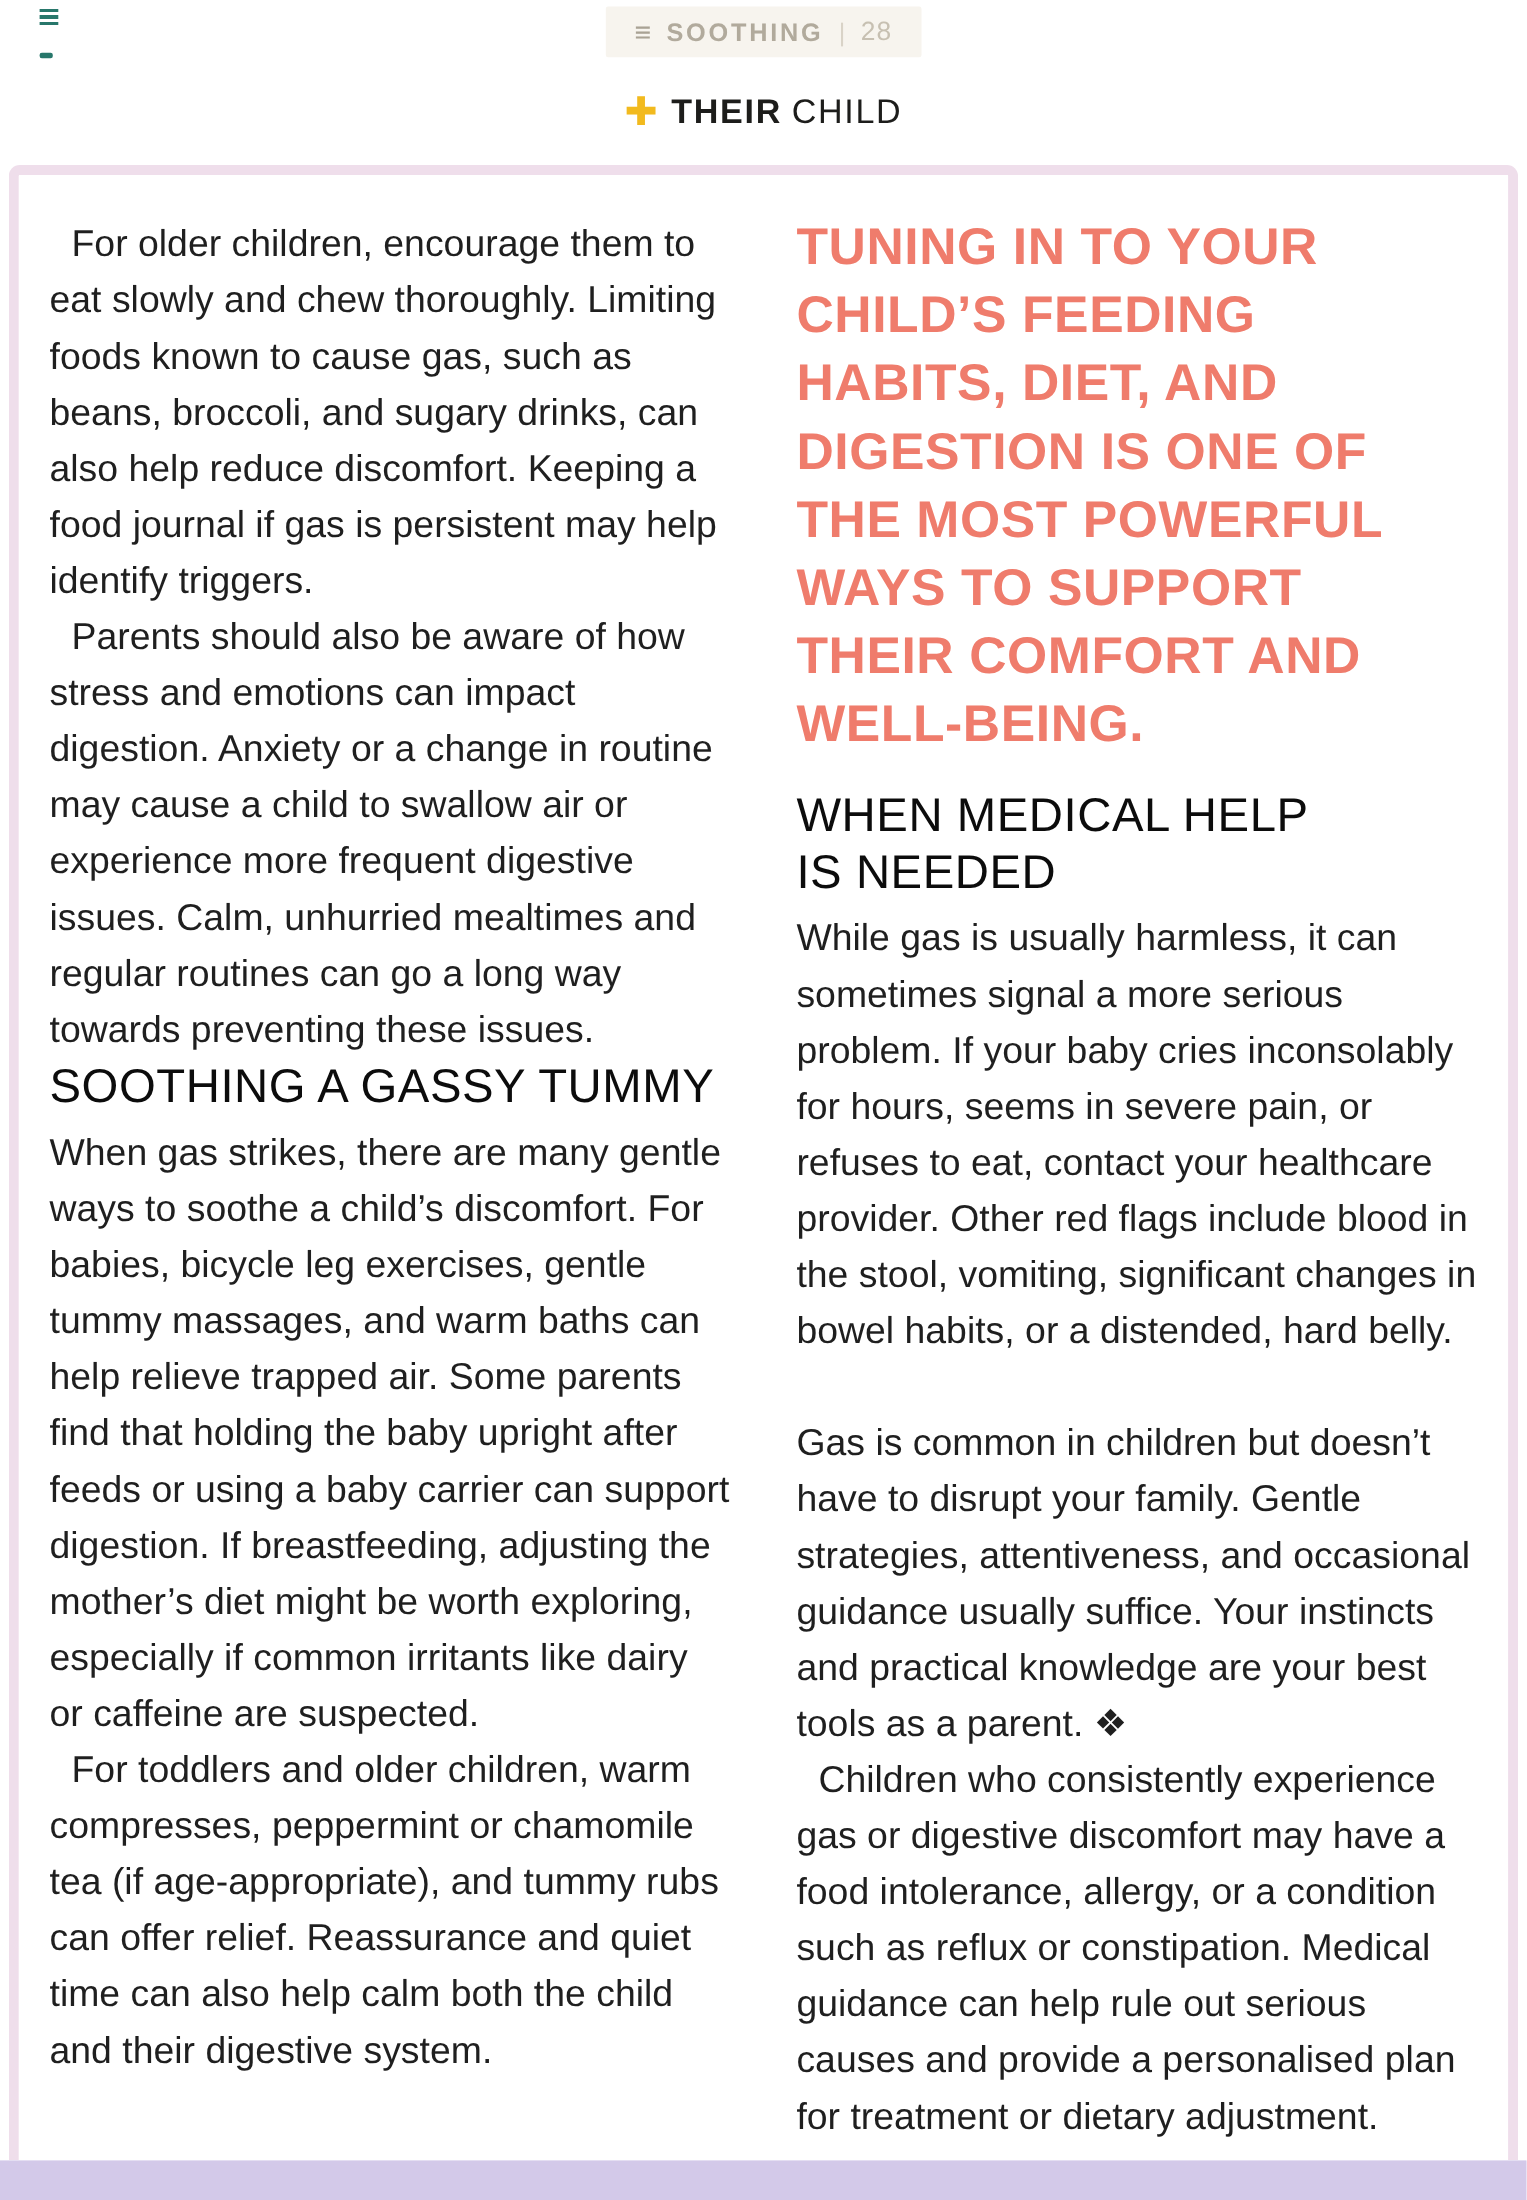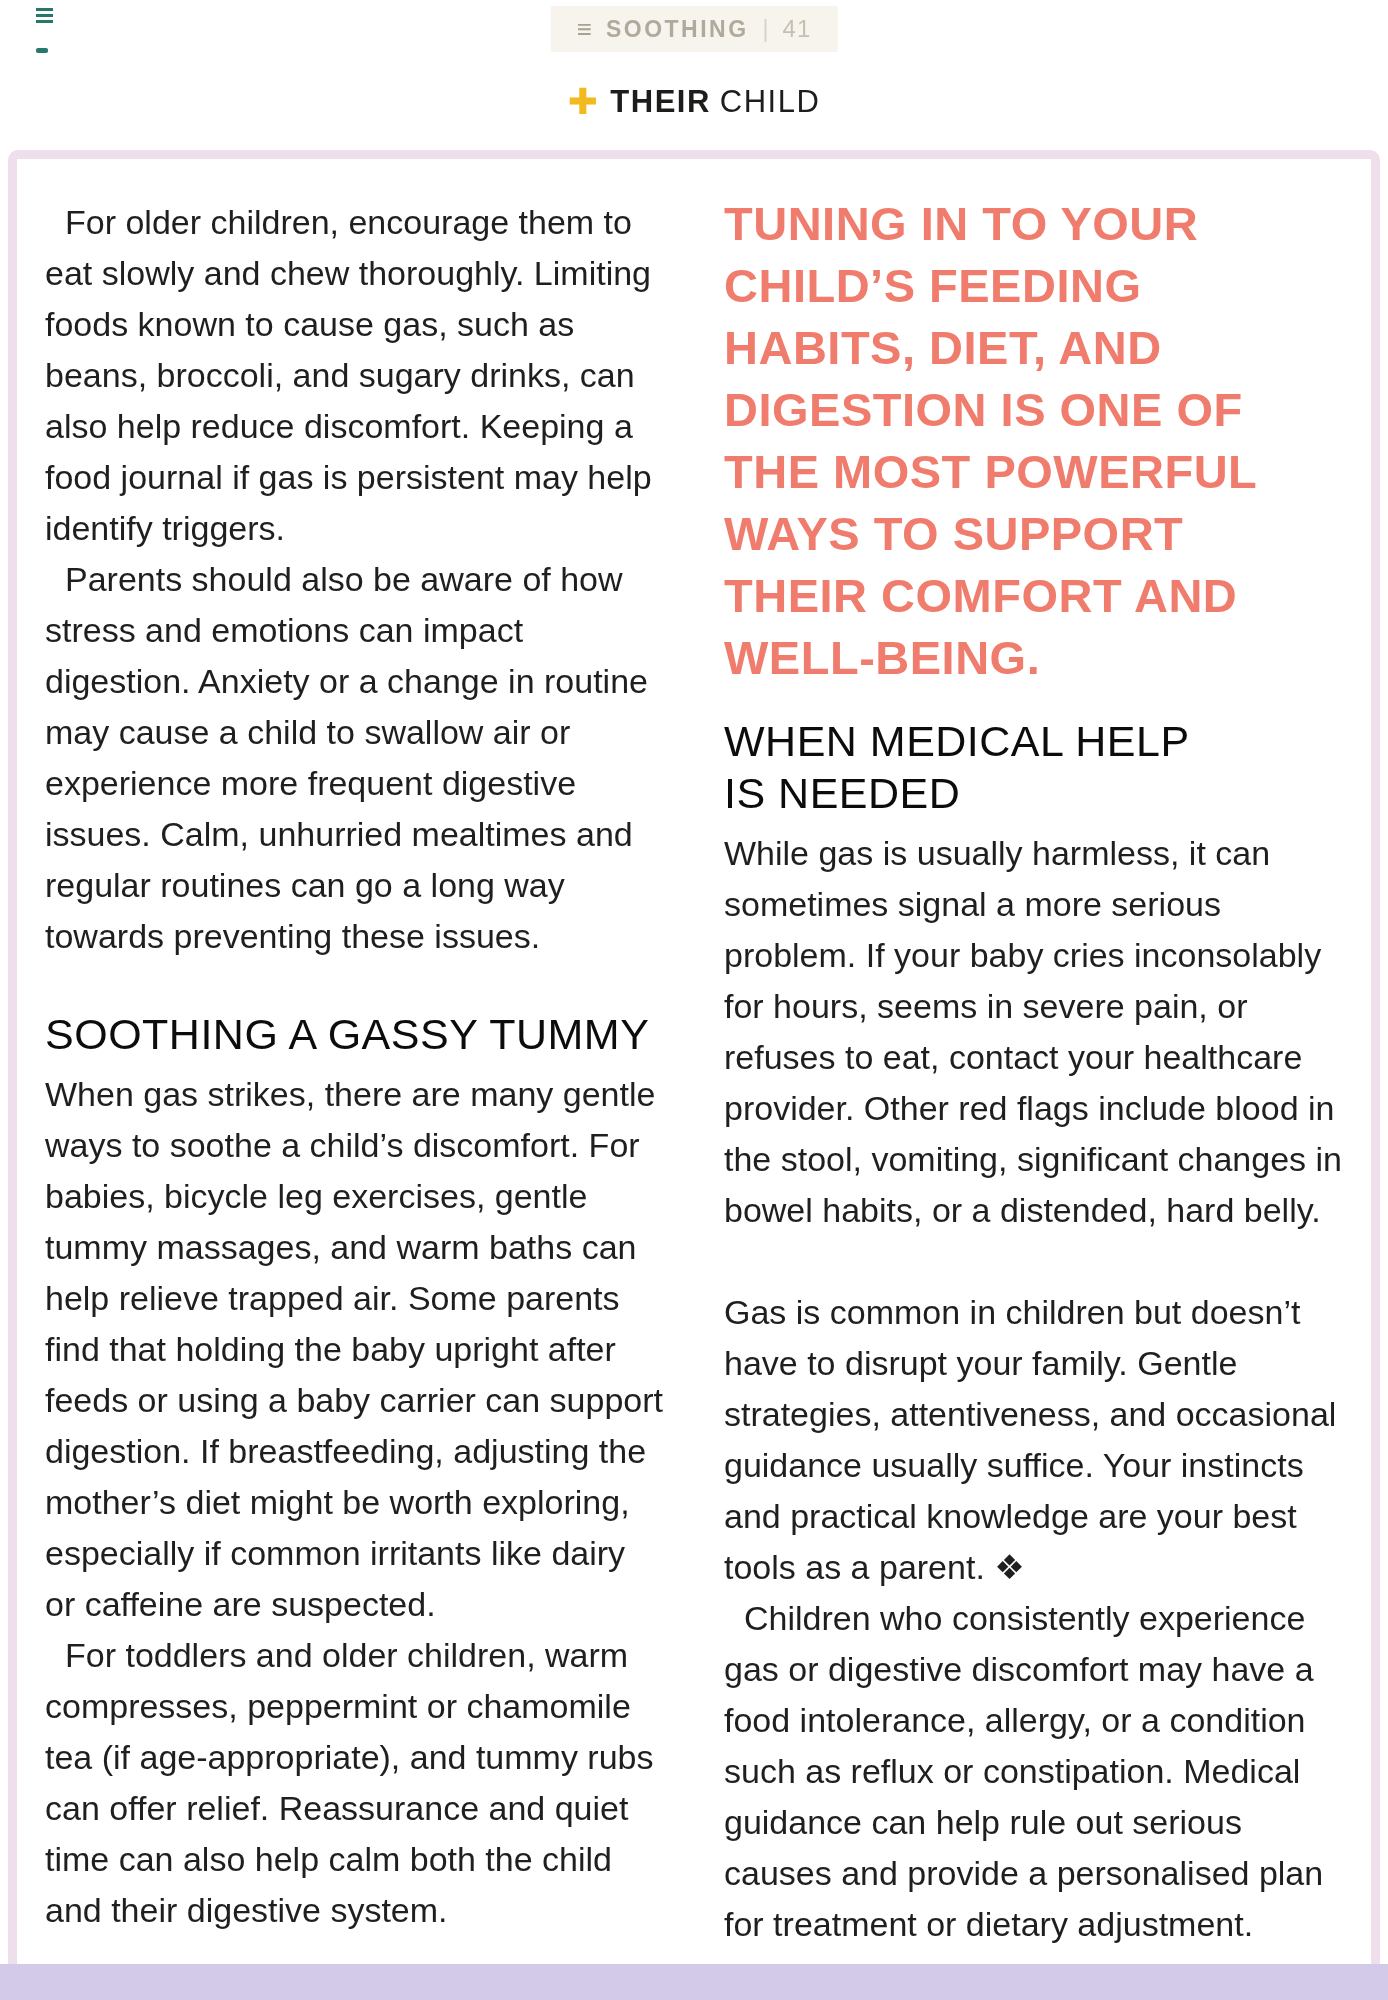--- a/index.html
+++ b/index.html
@@ -63,21 +63,21 @@
   .body-para{
     margin:0;font-size:34px;line-height:51px;color:var(--body-text);
   }
   .body-para.indent{text-indent:20px;}
   .body-para.spaced{margin-top:51px;}
 
   .section-heading{
     margin:0 0 9px;font-size:43px;line-height:52px;font-weight:400;
     color:#0c0c0c;letter-spacing:.5px;white-space:pre-line;
   }
-  .body-para + .section-heading{margin-top:46px;}
+  .body-para + .section-heading{}
 
   .pullquote{
     margin:-4px 0 26px;font-size:47px;line-height:62px;font-weight:700;
     color:var(--pullquote);letter-spacing:.5px;white-space:pre-line;
   }
 
   .footer-bar{
     position:absolute;left:0;right:0;bottom:0;height:36px;
     background:var(--footer-bar);
   }
@@ -87,21 +87,21 @@
 
 <div class="page">
 
   <span class="corner-mark-a"></span>
   <span class="corner-mark-b"></span>
 
   <div class="contents-bar">
     <span class="menu-glyph">≡</span>
     <span class="label">SOOTHING</span>
     <span class="divider">|</span>
-    <span class="page-num">41</span>
+    <span class="page-num">28</span>
   </div>
 
   <div class="brand">
     <span class="plus">✚</span>
     <span class="bold">THEIR</span>
     <span class="reg">CHILD</span>
   </div>
 
   <div class="frame">
     <div class="columns">

